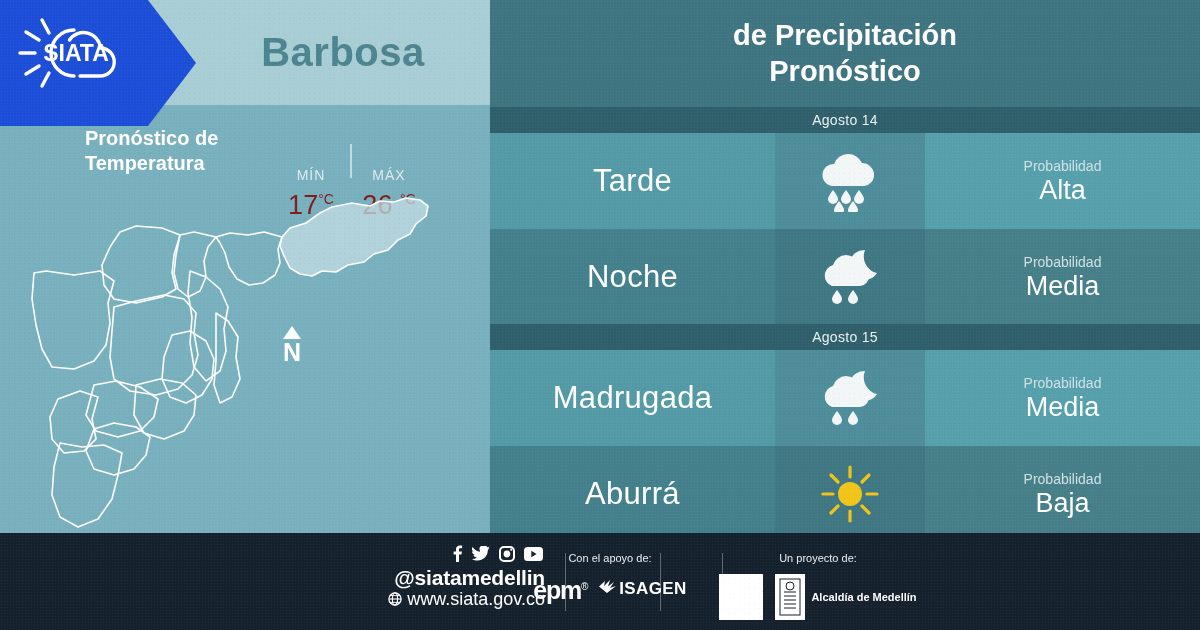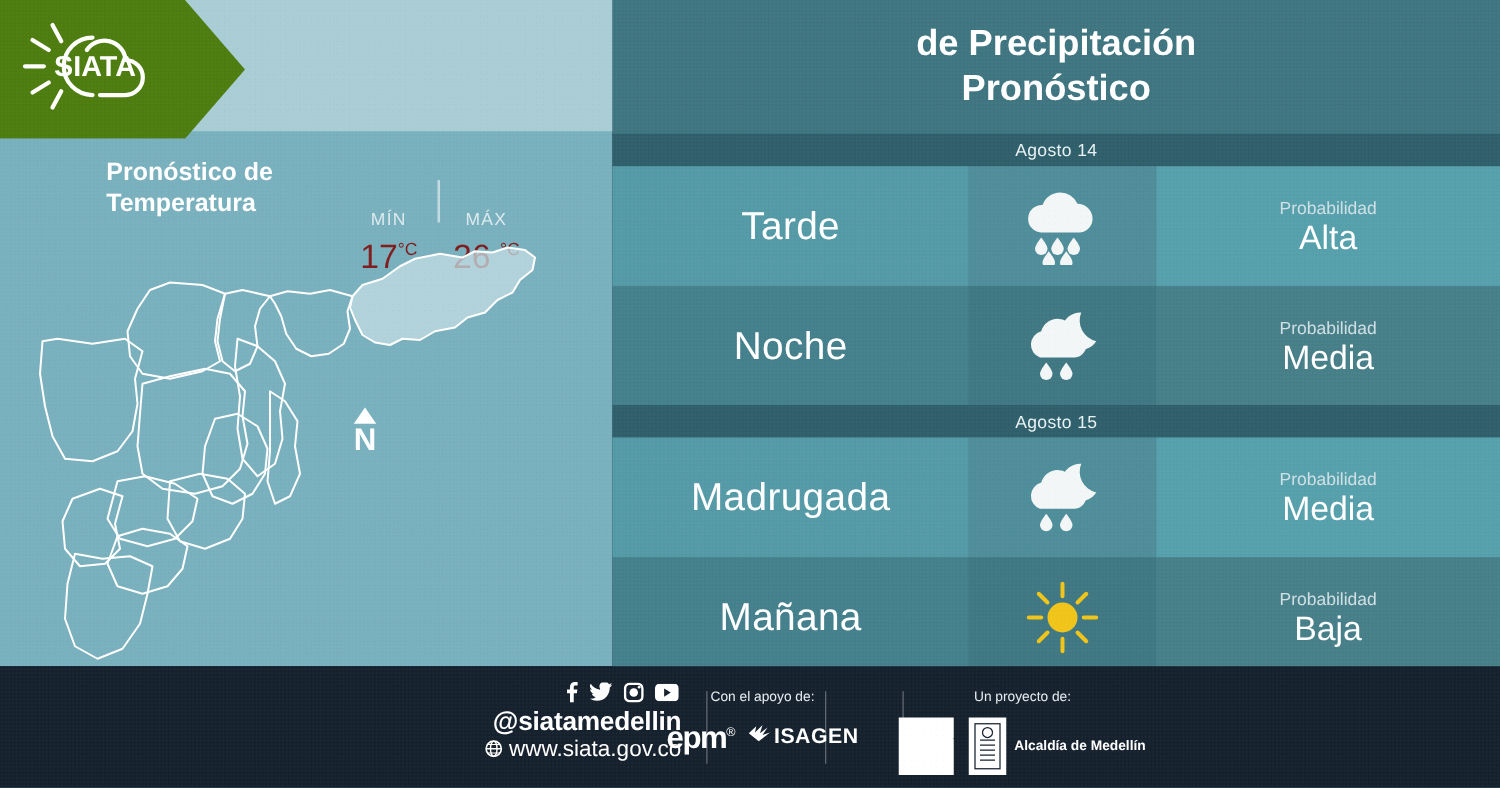--- a/index.html
+++ b/index.html
@@ -26,22 +26,22 @@
   
   .left-panel {
     position:absolute; left:0; top:0; width:490px; height:533px;
     background:#79b0bd;
   }
   .left-header {
     position:absolute; left:0; top:0; width:490px; height:105px;
     background:#a9cdd4;
   }
   .logo-chevron {
-    position:absolute; left:0; top:0; width:196px; height:111px;
-    background:#4d7c0f;
+    position:absolute; left:0; top:0; width:196px; height:126px;
+    background:#1d4ed8;
     clip-path:polygon(0 0, 148px 0, 196px 50%, 148px 100%, 0 100%);
     z-index:3;
   }
   .logo-mark { position:absolute; left:18px; top:14px; width:116px; height:78px; }
   .city-name {
     position:absolute; left:196px; top:0; width:294px; height:105px;
     display:flex; align-items:center; justify-content:center;
     color:#4c8490; font-size:40px; font-weight:bold; letter-spacing:.5px;
     z-index:2;
   }
@@ -184,20 +184,21 @@
             <line x1="8" y1="60" x2="21" y2="52"></line>
             <line x1="24" y1="6" x2="31" y2="19"></line>
             <line x1="24" y1="72" x2="31" y2="59"></line>
             <path d="M56 16 A23 23 0 1 0 56 62"></path>
             <path d="M62 62 h20 a14 14 0 0 0 0.5 -28 a17 17 0 0 0 -31 -8"></path>
           </g>
           <text x="58" y="47" fill="#ffffff" font-size="23" font-weight="bold" text-anchor="middle" font-family="Liberation Sans, sans-serif">SIATA</text>
         </svg>
       </div>
 
+      <div class="city-name">Barbosa</div>
     </div>
 
     <div class="temp-block">
       <div class="temp-title">
         <div>Pronóstico de</div>
         <div>Temperatura</div>
       </div>
       <div class="temp-vals">
         <div class="temp-col min">
           <div class="temp-lab">MÍN</div>
@@ -321,21 +322,21 @@
         </svg>
       </div>
       <div class="cell-prob">
         <div class="prob-lab">Probabilidad</div>
         <div class="prob-val">Media</div>
       </div>
     </div>
 
     <div class="fc-row r4 dark">
       <div class="cell-period">
-        <span class="period-label">Mañana</span>
+        <span class="period-label">Aburrá</span>
       </div>
       <div class="cell-icon">
         <svg class="wx-icon" viewBox="0 0 74 62">
           <circle cx="37" cy="31" r="12" fill="#f0c419"></circle>
           <g stroke="#f0c419" stroke-width="3.2" stroke-linecap="round">
             <line x1="37" y1="4" x2="37" y2="14"></line>
             <line x1="37" y1="48" x2="37" y2="58"></line>
             <line x1="10" y1="31" x2="20" y2="31"></line>
             <line x1="54" y1="31" x2="64" y2="31"></line>
             <line x1="18" y1="12" x2="25" y2="19"></line>

